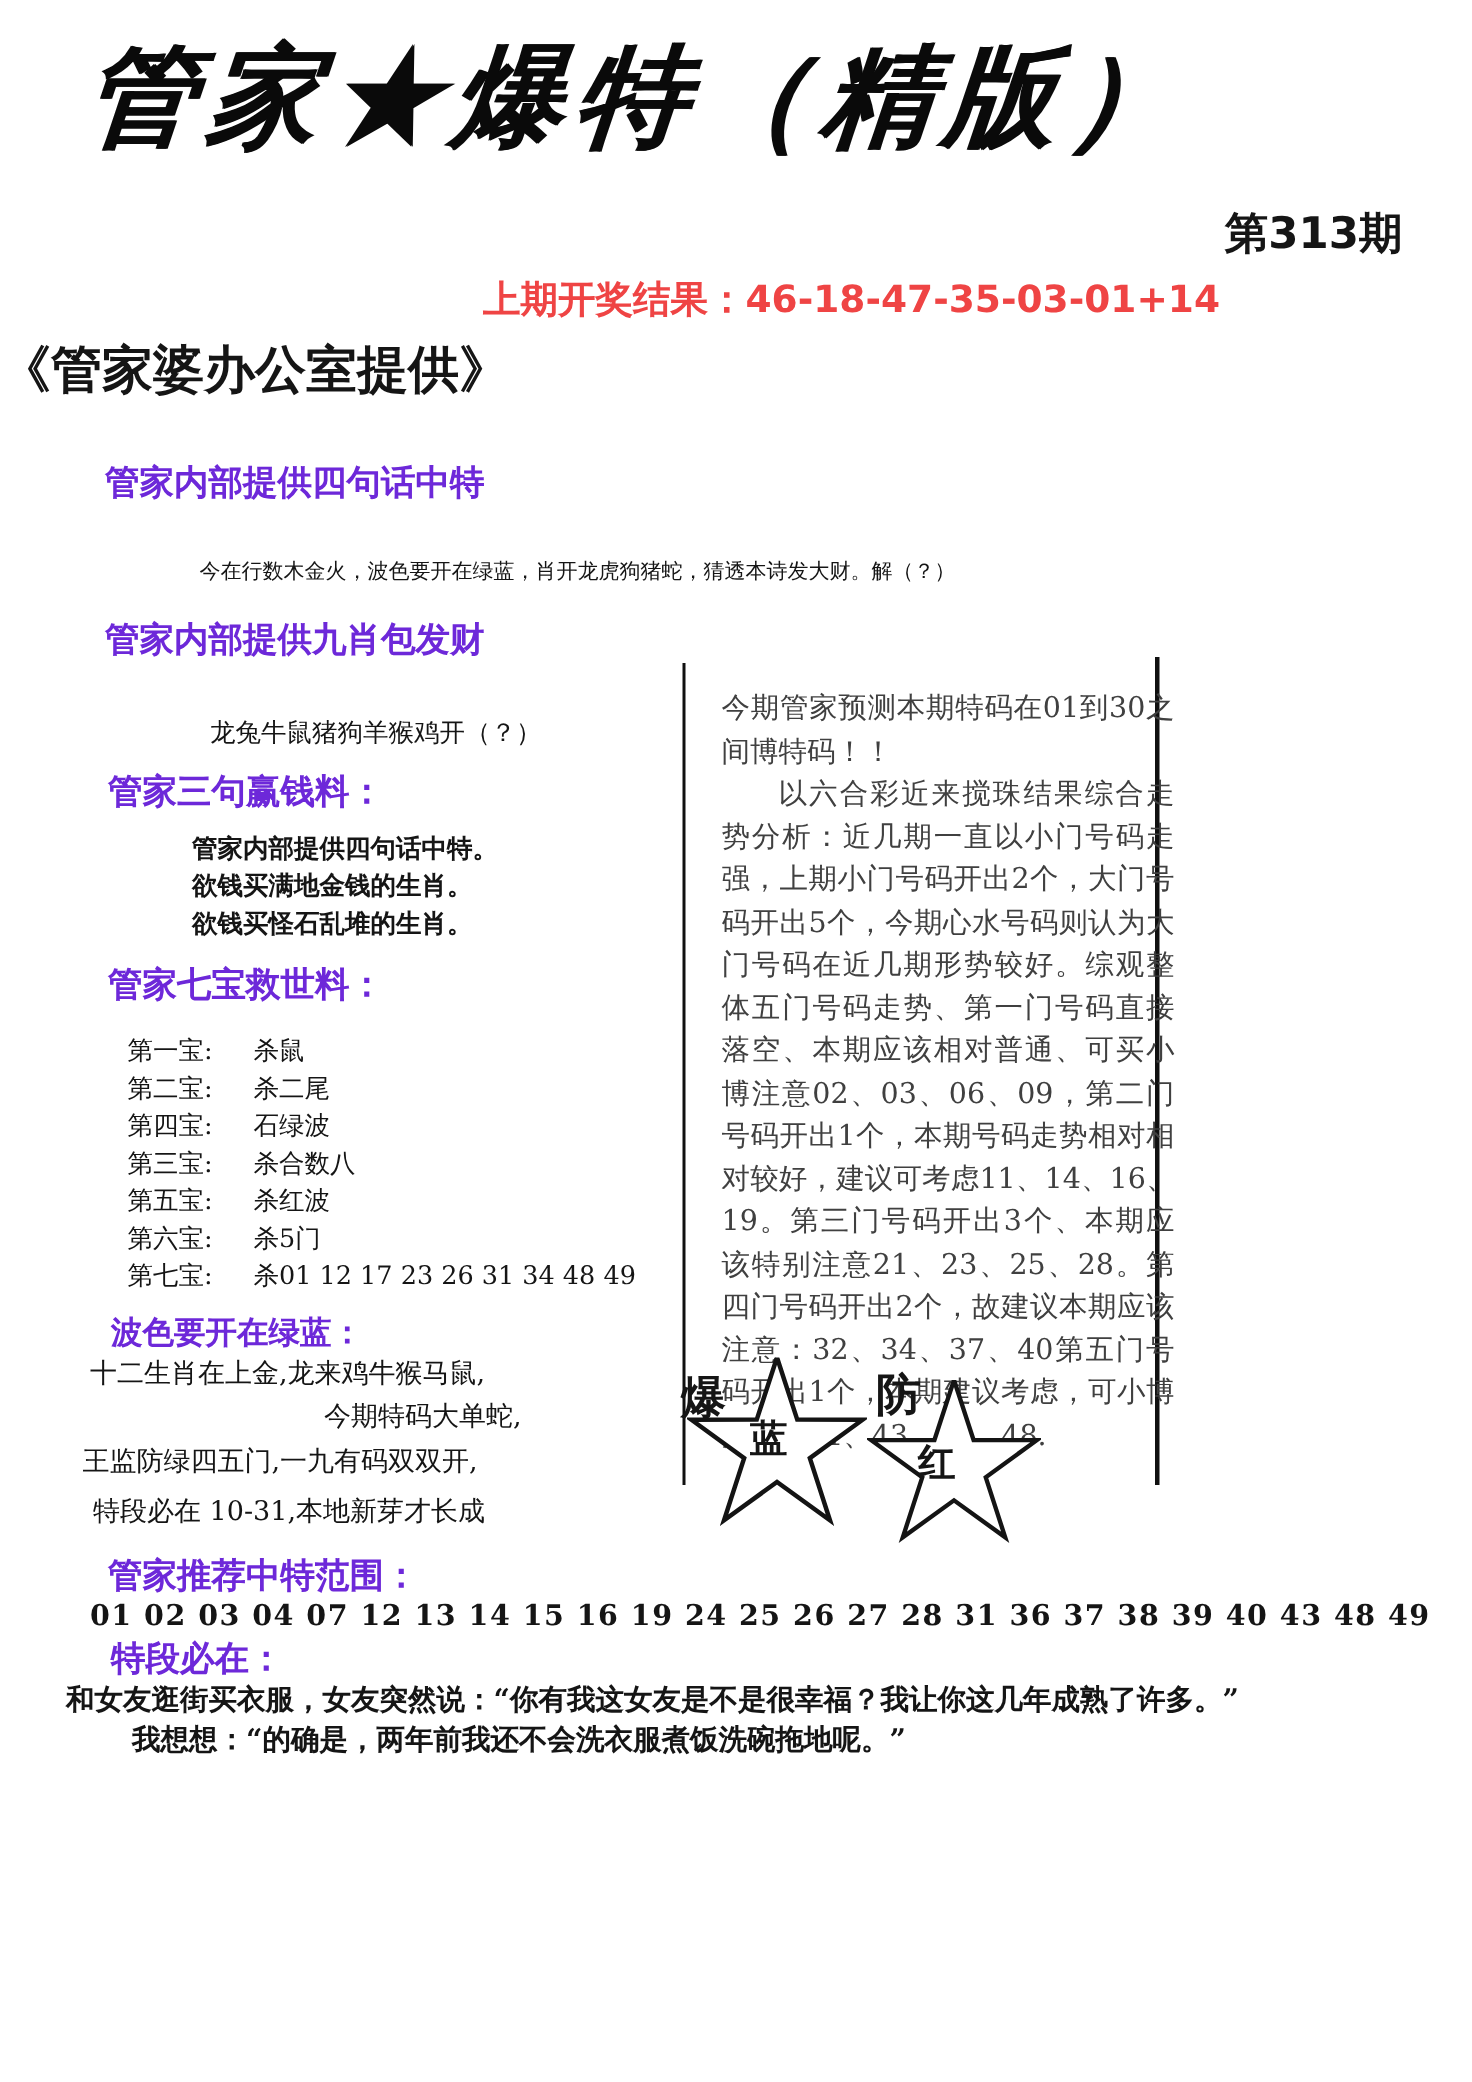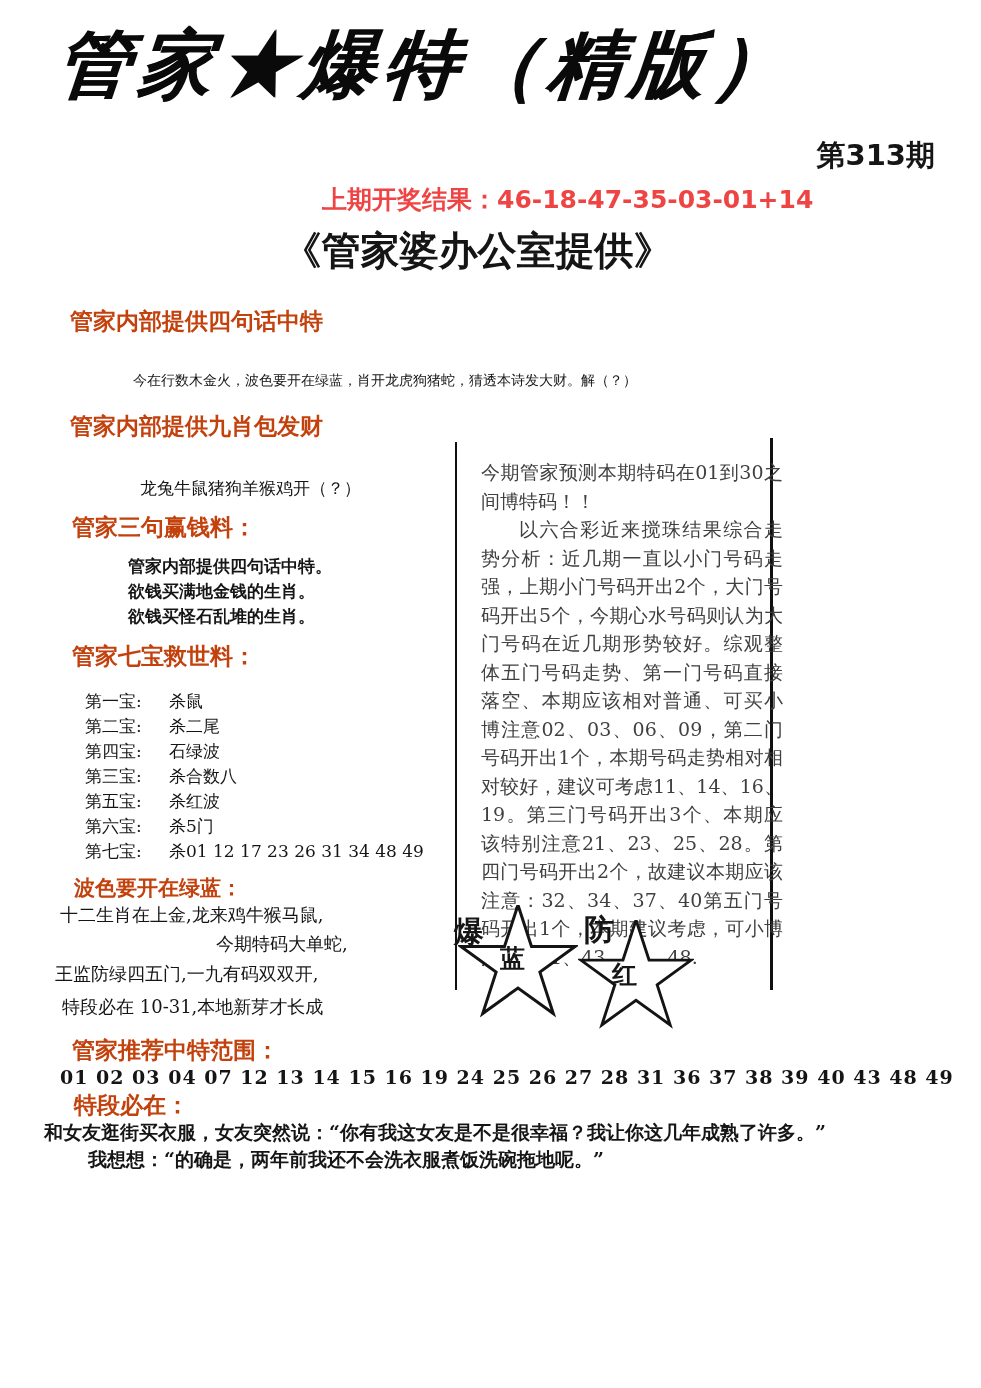--- a/index.html
+++ b/index.html
@@ -30,25 +30,24 @@
     font-family: "DejaVu Sans", "Liberation Sans", sans-serif;
     font-size: 29px; font-weight: bold;
   }
   .last-draw {
     left: 322px; top: 183px;
     font-family: "DejaVu Sans", "Liberation Sans", sans-serif;
     font-size: 25px; font-weight: bold;
   }
   .provider {
     left: 0; top: 224px; width: 955px;
-    text-align: center;
-    font-size: 39px; font-weight: 600;
+    font-size: 34px; font-weight: 600;
   }
   .sec-heading {
-    font-size: 23px; font-weight: bold; color: #c2410c; font-family: Liberation Mono, monospace;
+    font-size: 23px; font-weight: bold; color: #6d28d9; font-family: Liberation Mono, monospace;
   }
   .h-four   { left: 70px;  top: 306px; }
   .h-nine   { left: 70px;  top: 411px; }
   .h-three  { left: 72px;  top: 512px; }
   .h-seven  { left: 72px;  top: 641px; }
   .h-poem   { left: 74px;  top: 874px; font-size: 21px; }
   .h-recom  { left: 72px;  top: 1035px; }
   .h-humor  { left: 74px;  top: 1090px; }
 
   .four-verse { left: 133px; top: 372px; font-size: 14px; }

